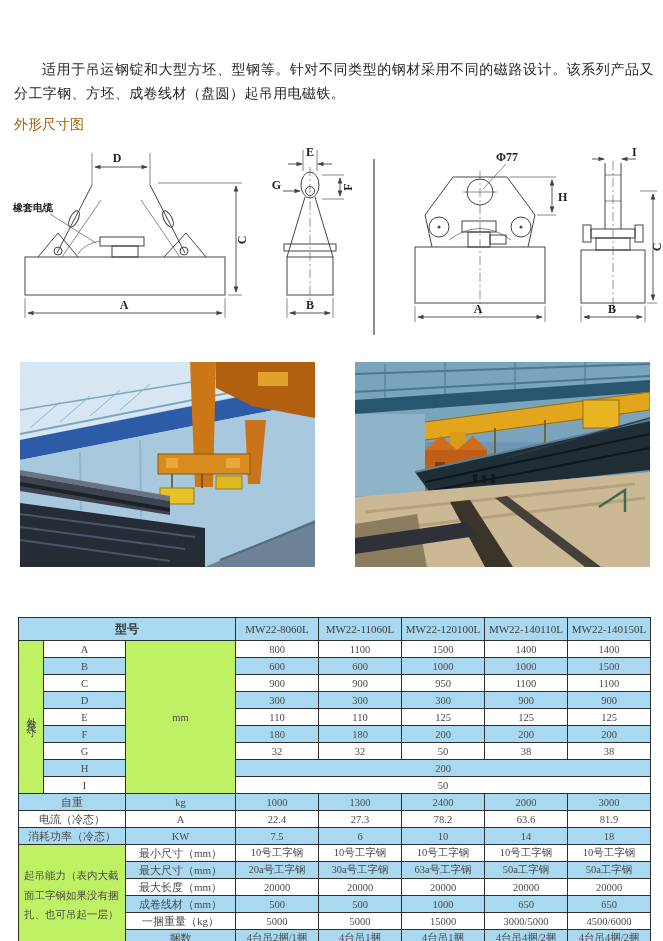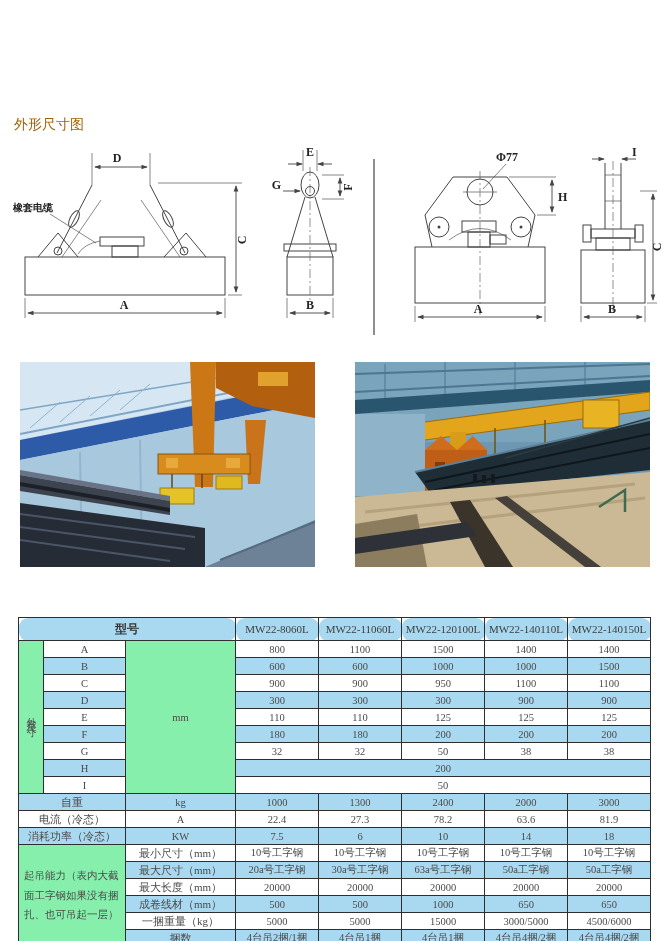--- a/index.html
+++ b/index.html
@@ -24,35 +24,36 @@
   .drawing text.zh{font-weight:bold;font-size:10px;}
   
   .photo{position:absolute;top:362px;width:295px;height:205px;}
   #photo-1{left:20px;} #photo-2{left:355px;}
   
   #spec-table{position:absolute;left:18px;top:617px;border-collapse:collapse;table-layout:fixed;
               width:630px;color:#4a4a4a;}
   #spec-table td,#spec-table th{border:1px solid #2e2e2e;height:16px;padding:0;text-align:center;
               font-size:10.5px;font-weight:normal;overflow:hidden;white-space:nowrap;
               font-family:"Liberation Serif",serif;}
-  #spec-table tr.hdr th{height:22px;background:#a9d9f1;border-radius:9px;}
+  #spec-table tr.hdr th{height:22px;background:#a9d9f1;}
   #spec-table th.mlabel{font-family:"Liberation Sans",sans-serif;font-weight:bold;font-size:12px;color:#333;}
   #spec-table th.model{font-size:11px;color:#3d3d3d;}
   #spec-table tr.blue td{background:#a9d9f1;}
-  #spec-table td.spancell{background:#86efac;}
+  #spec-table td.spancell{background:#bef264;}
   #spec-table td.vgroup span{writing-mode:vertical-rl;font-size:10px;letter-spacing:3px;color:#4a4a4a;}
   #spec-table td.cap{white-space:normal;text-align:left;padding:2px 5px;font-size:10.5px;
                      line-height:1.85;color:#4a4a4a;}
   #spec-table td.zh{font-size:11px;}
 </style>
 </head>
 <body>
 
 <div id="page">
 
+  <p class="intro">适用于吊运钢锭和大型方坯、型钢等。针对不同类型的钢材采用不同的磁路设计。该系列产品又分工字钢、方坯、成卷线材（盘圆）起吊用电磁铁。</p>
   <div class="sec-label">外形尺寸图</div>
 
   <svg class="drawing" width="663" height="197" viewBox="0 0 663 197">
     <defs>
       <marker id="ar" viewBox="0 0 8 8" refX="7" refY="4" markerWidth="7" markerHeight="7" orient="auto-start-reverse">
         <path d="M0 1 L8 4 L0 7 Z" fill="#444"></path>
       </marker>
     </defs>
 
     <g>

